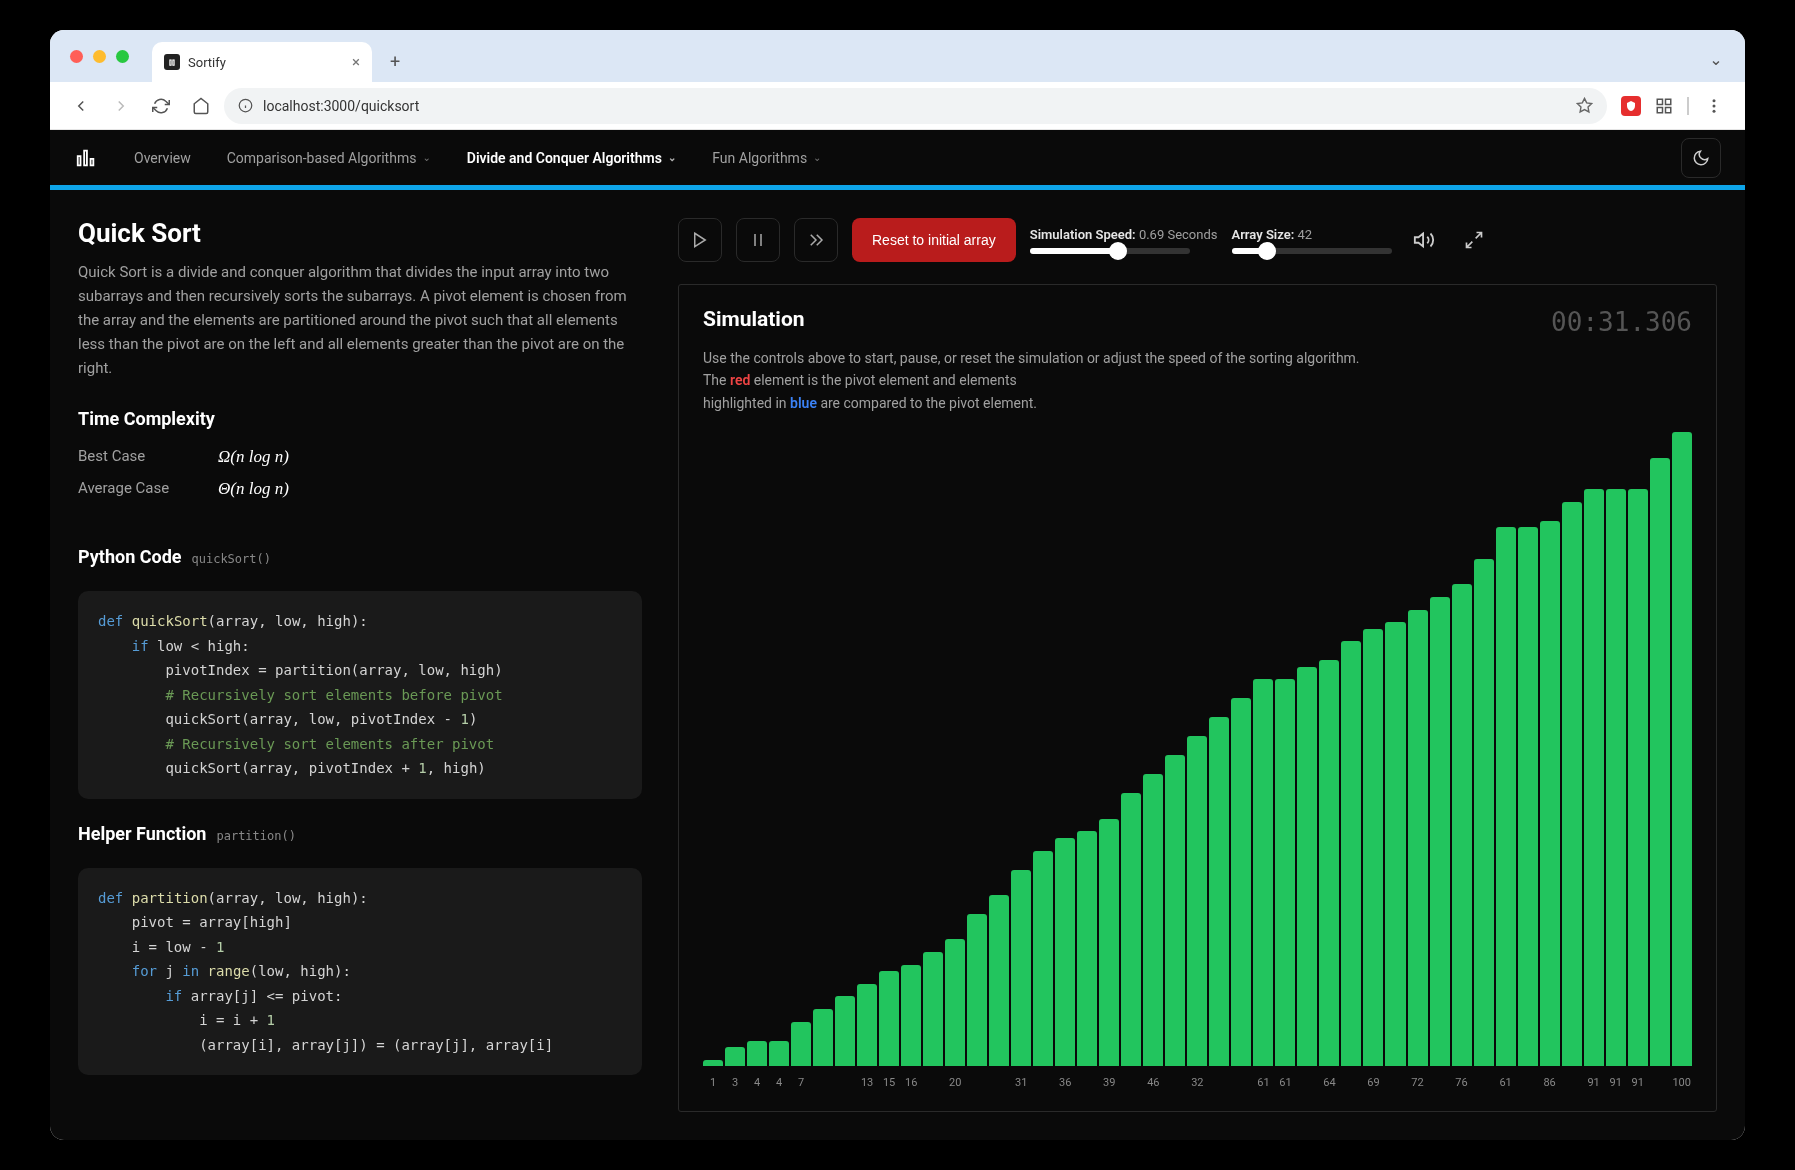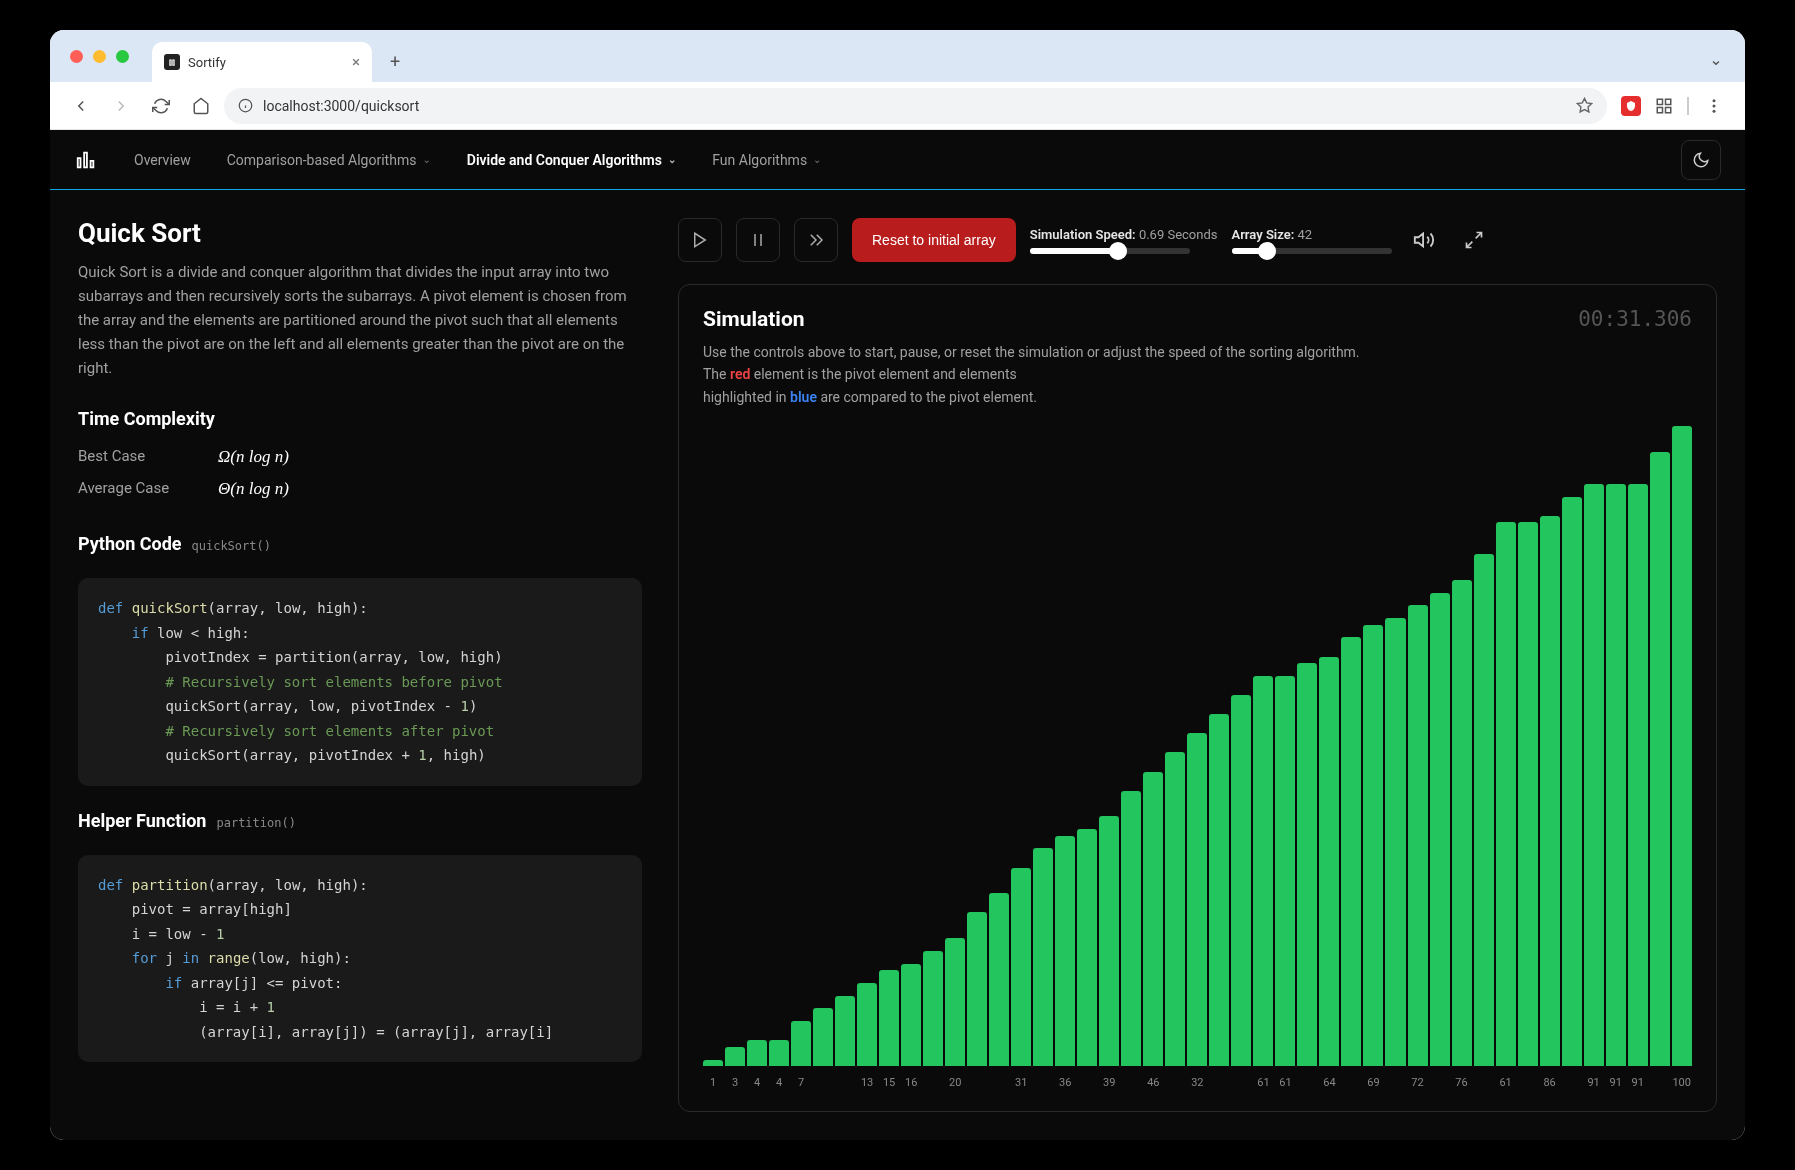--- a/index.html
+++ b/index.html
@@ -17,57 +17,57 @@
 .tbdd{position:absolute;right:18px;top:18px;width:22px;height:22px;color:#555;display:flex;align-items:center;justify-content:center}
 .urlbar{background:#fff;height:48px;display:flex;align-items:center;padding:0 14px;gap:6px;border-bottom:1px solid #e5e5e5}
 .navbtn{width:34px;height:34px;display:flex;align-items:center;justify-content:center;color:#555;border-radius:50%}
 .navbtn svg{width:18px;height:18px}
 .urlfield{flex:1;background:#f1f3f4;border-radius:20px;height:36px;display:flex;align-items:center;padding:0 14px;gap:10px;color:#555;font-size:14px}
 .urltxt{color:#333}
 .urlright{margin-left:auto;display:flex;gap:10px;align-items:center;color:#666}
 .exticons{display:flex;gap:14px;align-items:center;padding:0 8px}
 .shield{width:20px;height:20px;background:#e62e2e;border-radius:4px;display:flex;align-items:center;justify-content:center}
 .app{flex:1;background:#0a0a0a;color:#e5e5e5;display:flex;flex-direction:column;overflow:hidden}
-.appnav{height:60px;display:flex;align-items:center;padding:12px 24px;border-bottom:1px solid #0ea5e9}
+.appnav{height:60px;display:flex;align-items:center;padding:12px 24px;border-bottom:5px solid #0ea5e9}
 .logo{width:24px;height:24px;display:flex;align-items:center;justify-content:center;margin-right:20px}
 .navlinks{display:flex;gap:4px}
 .navlink{padding:10px 16px;color:#a0a0a0;font-size:14px;border-radius:6px;display:flex;align-items:center;gap:6px}
 .navlink.active{color:#fff;font-weight:600}
 .chev{font-size:10px;opacity:.7}
 .themebtn{margin-left:auto;width:40px;height:40px;border:1px solid #2a2a2a;border-radius:8px;display:flex;align-items:center;justify-content:center}
 .content{flex:1;display:flex;overflow:hidden}
 .left{width:620px;padding:28px;overflow-y:auto}
 .right{flex:1;padding:28px 28px 28px 8px;display:flex;flex-direction:column;overflow:hidden}
 h1{font-size:26px;font-weight:700;color:#fff;margin-bottom:12px}
 .desc{color:#a0a0a0;font-size:15px;line-height:1.6;margin-bottom:28px}
 h2{font-size:18px;font-weight:700;color:#fff;margin-bottom:12px}
-.tctable{margin-bottom:28px}
+.tctable{margin-bottom:41px}
 .tcrow{display:flex;padding:6px 0;font-size:15px}
 .tclabel{width:140px;color:#a0a0a0}
 .tcval{font-family:Georgia,serif;color:#fff;font-style:italic;font-size:17px}
 .codetitle{display:flex;align-items:baseline;gap:10px;margin-bottom:12px}
 .fnname{font-family:monospace;color:#888;font-size:12px}
 .codeblock{background:#1a1a1a;border-radius:10px;padding:18px 20px;font-family:"SF Mono",Menlo,monospace;font-size:14px;line-height:1.75;color:#d4d4d4;white-space:pre;overflow-x:auto;margin-bottom:24px}
 .kw{color:#569cd6}.fn{color:#dcdcaa}.cm{color:#6a9955}.num{color:#b5cea8}
 .controls{display:flex;align-items:center;gap:14px;margin-bottom:22px;flex-wrap:wrap}
 .ctrlbtn{width:44px;height:44px;border:1px solid #2a2a2a;border-radius:8px;background:#0a0a0a;display:flex;align-items:center;justify-content:center;color:#aaa}
 .ctrlbtn svg{width:18px;height:18px}
 .resetbtn{background:#b91c1c;color:#fff;border:none;padding:0 20px;height:44px;border-radius:8px;font-size:14px;font-weight:500}
 .slidergroup{display:flex;flex-direction:column;gap:6px}
 .sliderlabel{font-size:13px}
 .sliderlabel b{font-weight:600}
 .sliderval{color:#a0a0a0;font-weight:400}
 .slidertrack{width:160px;height:6px;background:#333;border-radius:3px;position:relative}
 .sliderfill{height:100%;background:#fff;border-radius:3px}
 .sliderthumb{position:absolute;width:18px;height:18px;background:#fff;border-radius:50%;top:-6px;transform:translateX(-50%)}
 .iconbtn{width:36px;height:36px;display:flex;align-items:center;justify-content:center;color:#ccc}
-.simcard{border:1px solid #2a2a2a;border-radius:12px;padding:22px 24px;flex:1;display:flex;flex-direction:column;overflow:hidden}
+.simcard{border:1px solid #2a2a2a;border-radius:3px;padding:22px 24px;flex:1;display:flex;flex-direction:column;overflow:hidden}
 .simhead{display:flex;justify-content:space-between;align-items:flex-start;margin-bottom:10px}
 .simtitle{font-size:21px;font-weight:700;color:#fff}
-.timer{font-family:monospace;font-size:21px;color:#555}
+.timer{font-family:monospace;font-size:26px;color:#555}
 .simdesc{color:#a0a0a0;font-size:14px;line-height:1.6;margin-bottom:18px}
 .hlred{color:#ef4444;font-weight:600}.hlblue{color:#3b82f6;font-weight:600}
 .chart{flex:1;display:flex;align-items:flex-end;gap:2px;padding-bottom:4px}
 .bar{flex:1;background:#22c55e;border-radius:3px 3px 0 0;min-width:0}
 .xlabels{display:flex;gap:2px;font-size:11px;color:#888;padding-top:6px}
 .xlabels span{flex:1;text-align:center;overflow:hidden}
 </style>
 </head>
 <body>
 

